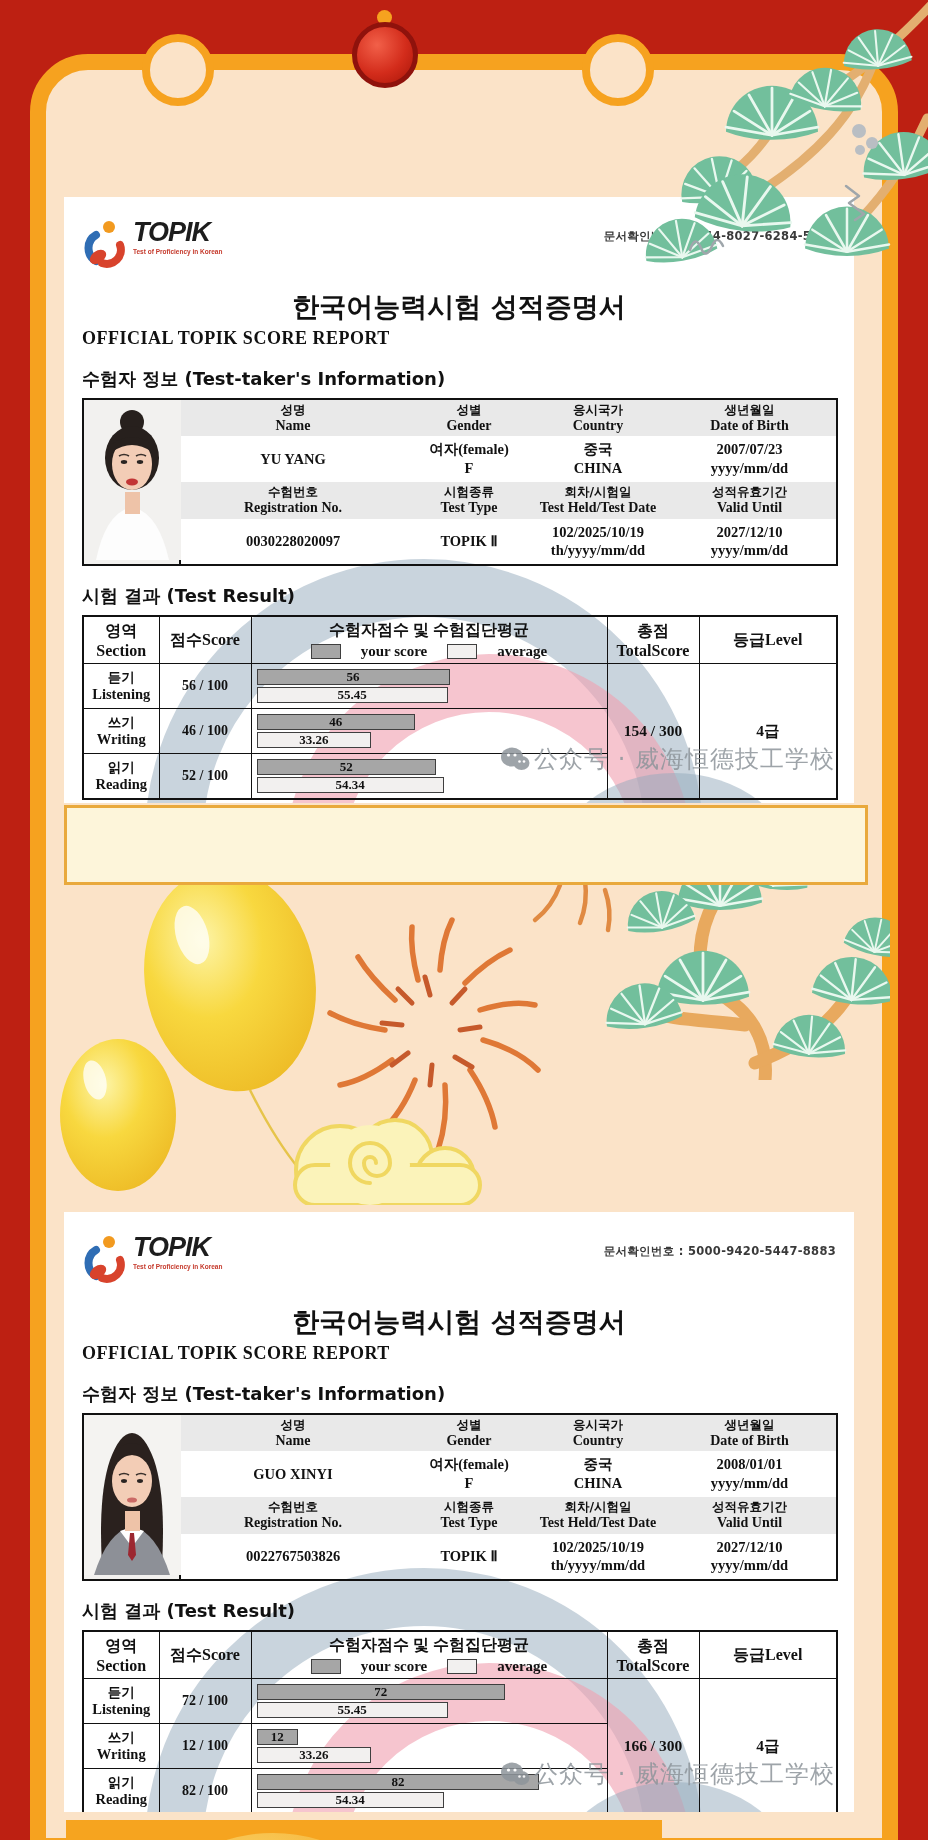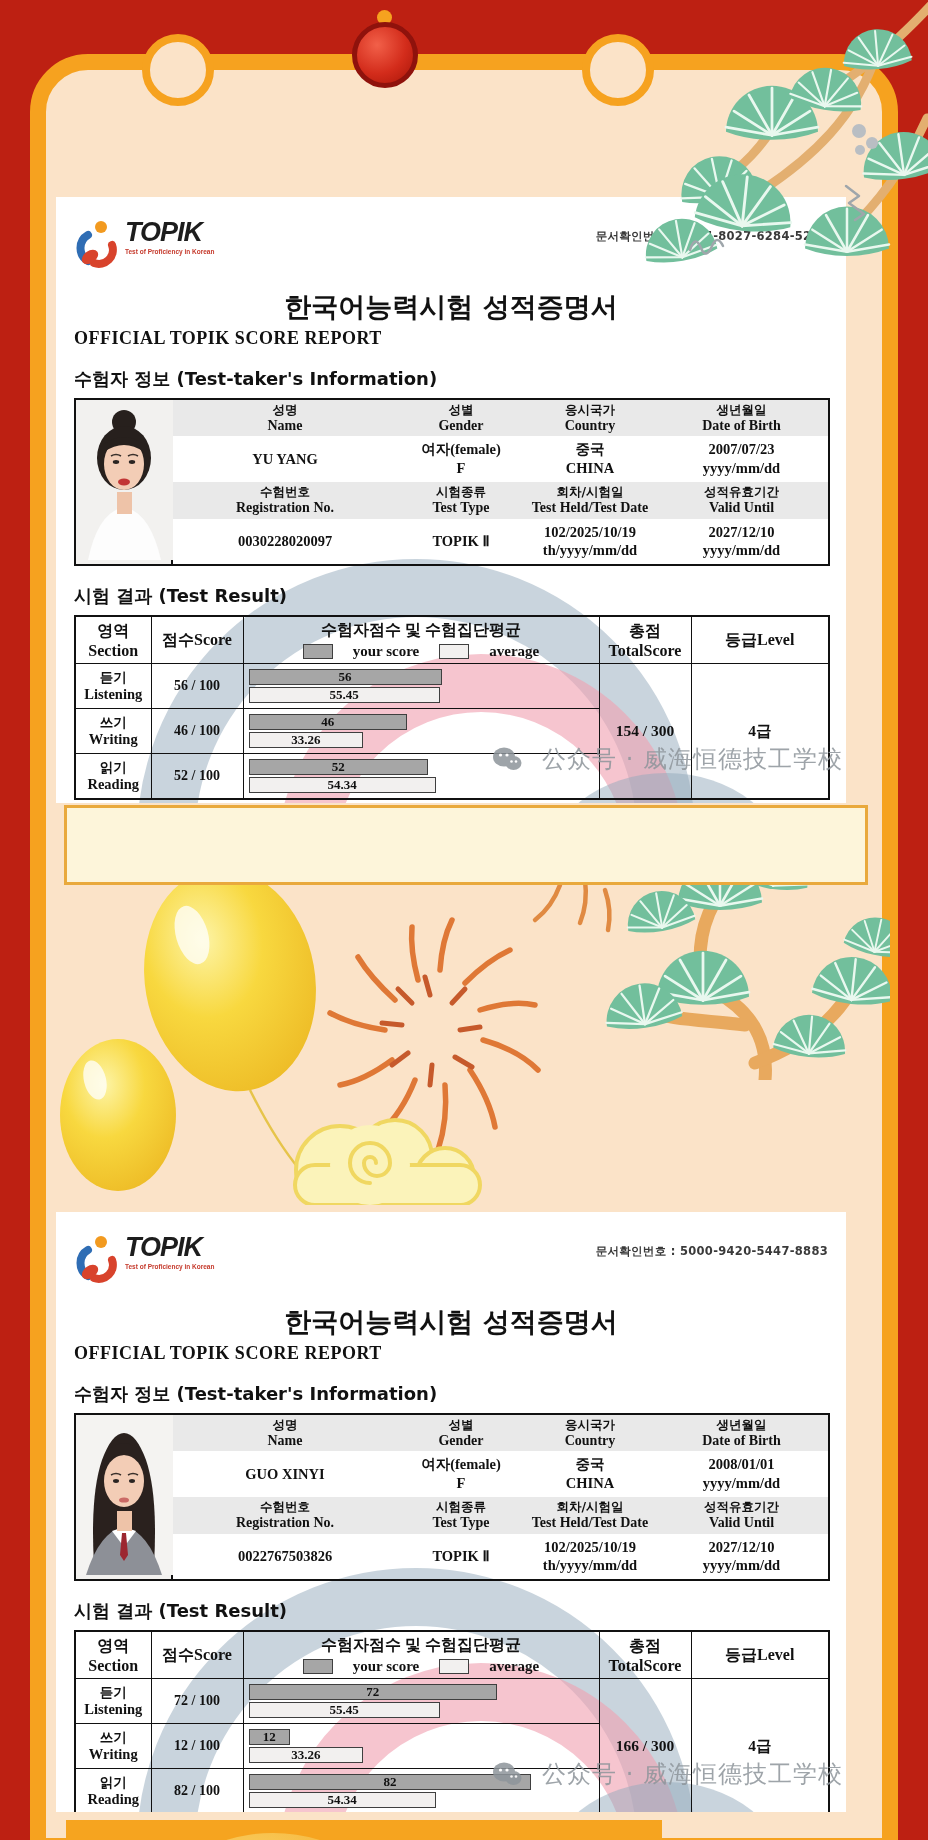--- a/index.html
+++ b/index.html
@@ -11,21 +11,21 @@
   .bump{position:absolute;width:72px;height:72px;border-radius:50%;
         background:#fbe3c8;border:8px solid #f6a21f}
   #bump-l{left:142px;top:34px} #bump-r{left:582px;top:34px}
   .knob{position:absolute;left:352px;top:22px;width:66px;height:66px;border-radius:50%;
         background:radial-gradient(circle at 36% 32%, #f26049, #d32c1b 55%, #a81508);
         border:5px solid #8f120c;z-index:1}
   .knob-bead{position:absolute;left:377px;top:10px;width:15px;height:15px;border-radius:50%;
         background:#f6a21f;z-index:1}
 
   
-  .cert{position:absolute;left:56px;width:790px;background:#fff;overflow:hidden;z-index:2;padding:0 18px}
+  .cert{position:absolute;left:64px;width:790px;background:#fff;overflow:hidden;z-index:2;padding:0 18px}
   #cert1{top:197px;height:606px} #cert2{top:1212px;height:600px}
   .taegeuk{position:absolute;left:0;bottom:-55px;width:790px;height:430px;z-index:0;pointer-events:none}
 
   .cert-head{position:relative;margin-top:22px;height:58px;z-index:1}
   .logo{position:absolute;left:0;top:0;display:flex;align-items:flex-start;gap:5px}
   .logo-txt .t1{font:italic 800 27px "Liberation Sans","DejaVu Sans",sans-serif;letter-spacing:-1px;color:#1d1d1d;line-height:1}
   .logo-txt .t2{font:700 6.5px "Liberation Sans","DejaVu Sans",sans-serif;color:#c5392b;margin-top:2px}
   .doc-no{position:absolute;right:0;top:10px;font:700 11.5px "DejaVu Sans","Liberation Sans",sans-serif;
           color:#3a3a3a;letter-spacing:.3px}
   .title-ko{text-align:center;font:700 27px "DejaVu Sans","Liberation Sans",sans-serif;margin-top:12px;position:relative;z-index:1}
@@ -50,21 +50,21 @@
   .legend{display:flex;justify-content:center;align-items:center;gap:20px;font:700 15px "Liberation Serif",serif;margin-top:2px}
   .lg-box{width:30px;height:15px;border:1.5px solid #3f3f3f;background:#a6a6a6;display:inline-block}
   .lg-box.avg{background:#f2f0ef}
   .bars-cell{padding:3px 5px}
   .bar{height:16px;background:#a6a6a6;border:1.5px solid #3f3f3f;margin:2px 0;
        display:flex;align-items:center;justify-content:center;
        font:700 13px "Liberation Serif",serif;color:#111;overflow:visible;white-space:nowrap}
   .bar.avg{background:#f2f0ef}
   .total,.level{font:700 15.5px "Liberation Serif",serif}
 
-  .wm{position:absolute;left:436px;top:546px;display:flex;align-items:center;gap:20px;
+  .wm{position:absolute;left:436px;top:546px;display:flex;align-items:center;gap:4px;
       color:#8e959b;opacity:.85;z-index:3;white-space:nowrap;
       font:400 24px "DejaVu Sans","Liberation Sans",sans-serif;letter-spacing:1px}
 
   .note-box{position:absolute;left:64px;top:805px;width:804px;height:80px;z-index:2;
             background:#fdf5da;border:3px solid #e9a93c}
   .bottom-bar{position:absolute;left:66px;top:1820px;width:596px;height:20px;background:#f6a41f;z-index:2}
 
   .decor{position:absolute;pointer-events:none}
   #pine-tr{right:-4px;top:-2px;z-index:5}
   #squiggle-1{left:688px;top:232px;z-index:6}

